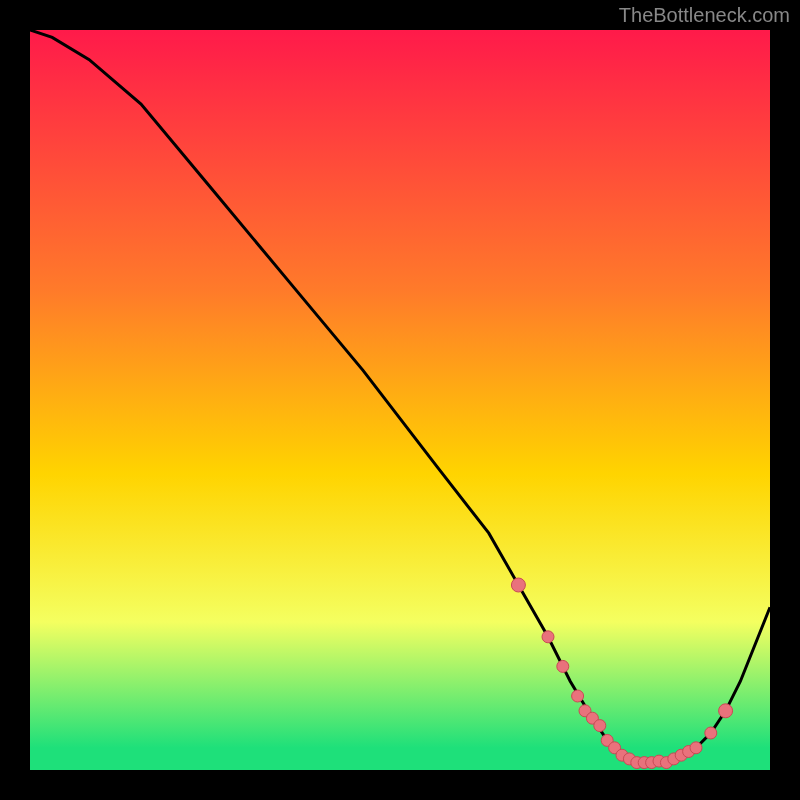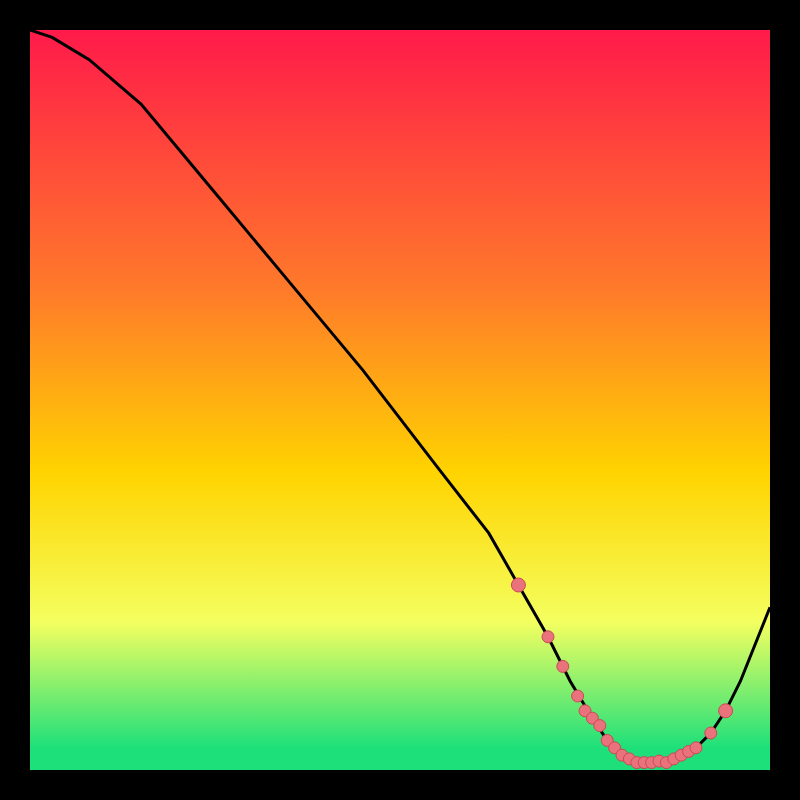--- a/index.html
+++ b/index.html
@@ -39,20 +39,21 @@
     inset: 0;
     width: 740px;
     height: 740px;
     display: block;
   }
 </style>
 </head>
 <body>
 
 <div class="stage">
+  <div class="watermark">TheBottleneck.com</div>
 
   <div class="plot-area">
     <svg class="chart-svg" viewBox="0 0 740 740" preserveAspectRatio="none">
       <defs>
         <linearGradient id="bgGrad" x1="0" y1="0" x2="0" y2="1">
         <stop offset="0%" stop-color="#ff1a4a"></stop>
             <stop offset="35%" stop-color="#ff7a2a"></stop>
             <stop offset="60%" stop-color="#ffd400"></stop>
             <stop offset="80%" stop-color="#f4ff60"></stop>
             <stop offset="97%" stop-color="#1ee07a"></stop>

